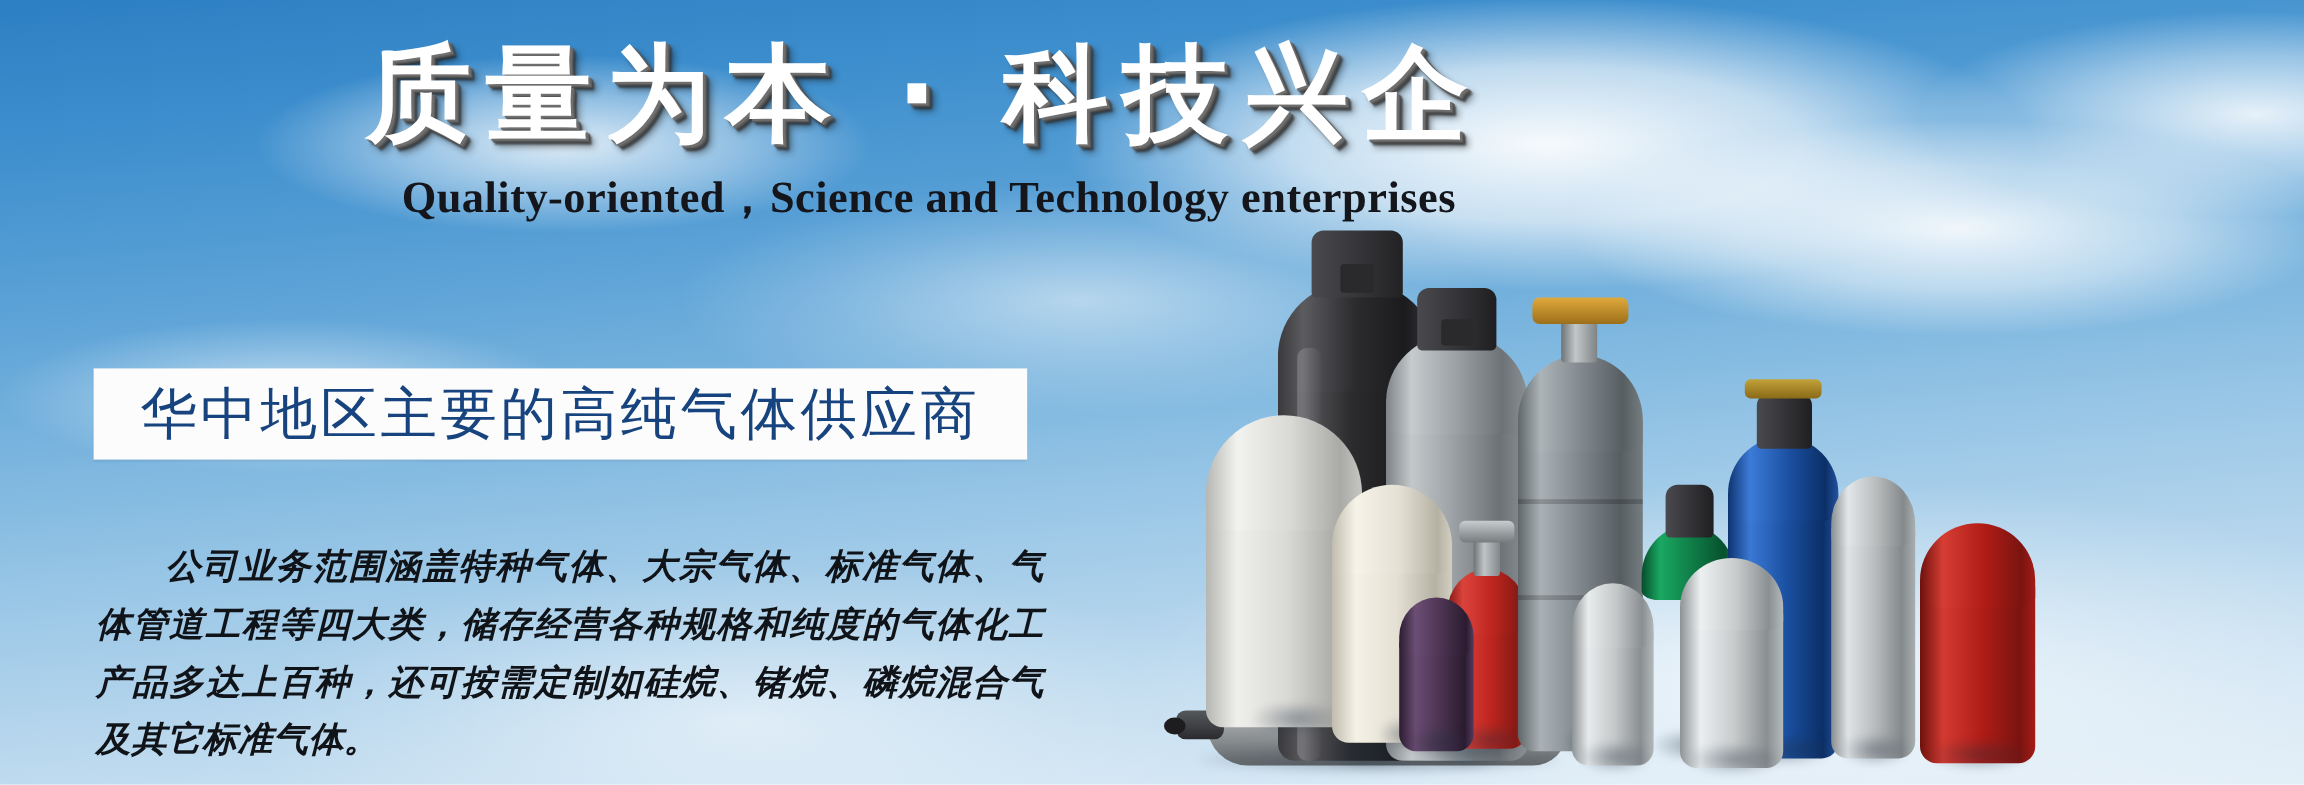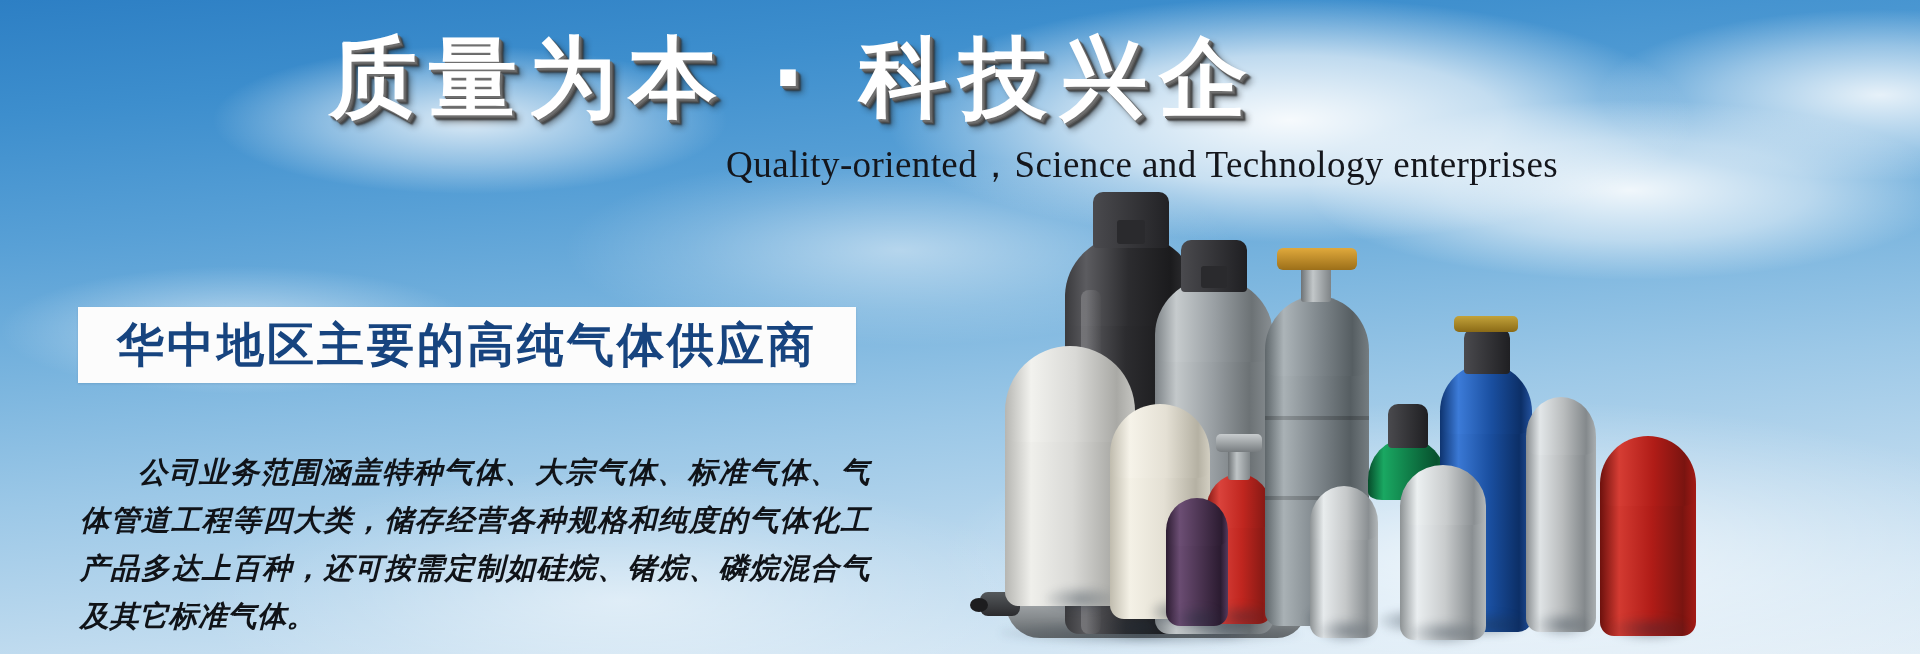--- a/index.html
+++ b/index.html
@@ -31,43 +31,42 @@
     letter-spacing: 12px;
     color: #ffffff;
     line-height: 1.18;
     white-space: nowrap;
     text-shadow:
        2px 2px 0 #6f6f6f,
        3px 3px 0 #5c5c5c,
        4px 4px 1px #4a4a4a,
        5px 5px 2px rgba(40,40,40,0.75),
        7px 7px 6px rgba(20,20,20,0.45);
-    margin-left: 24px;
   }
   .subtitle {
-    position: absolute; left: 18px; top: 140px; width: 1540px;
-    text-align: right;
+    position: absolute; left: 4px; top: 140px; width: 1540px;
+    text-align: center;
     font-family: "Liberation Serif", "DejaVu Serif", serif;
-    font-weight: 400;
+    font-weight: 700;
     font-size: 37px;
     letter-spacing: 0.4px;
     color: #14161c;
     white-space: nowrap;
   }
 
   .hl-box {
     position: absolute; left: 78px; top: 307px;
     width: 778px; height: 76px;
     background: #fcfcfc;
     display: flex; align-items: center; justify-content: center;
     box-shadow: 0 1px 2px rgba(0,40,80,0.12);
   }
   .hl-box-text {
     font-family: "DejaVu Sans", "Liberation Sans", sans-serif;
-    font-weight: 700;
+    font-weight: 400;
     font-size: 47px;
     letter-spacing: 3px;
     color: #17447f;
     white-space: nowrap;
   }
 
   .paragraph {
     position: absolute; left: 80px; top: 448px; width: 790px;
     font-family: "DejaVu Serif", "Liberation Serif", serif;
     font-weight: 700;

